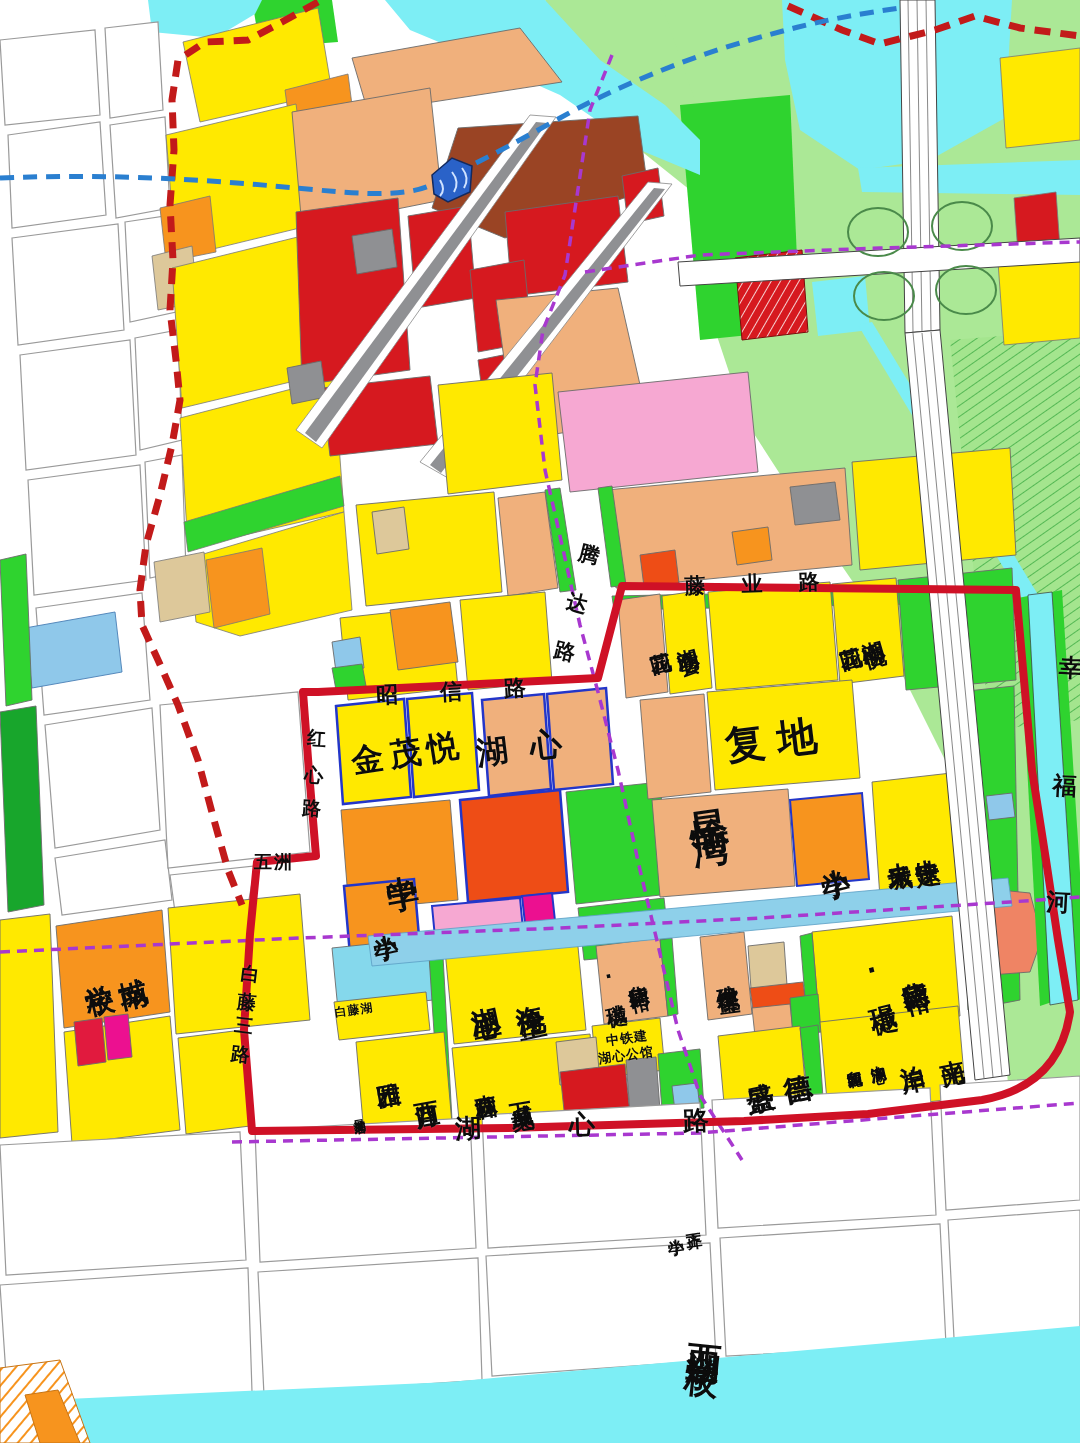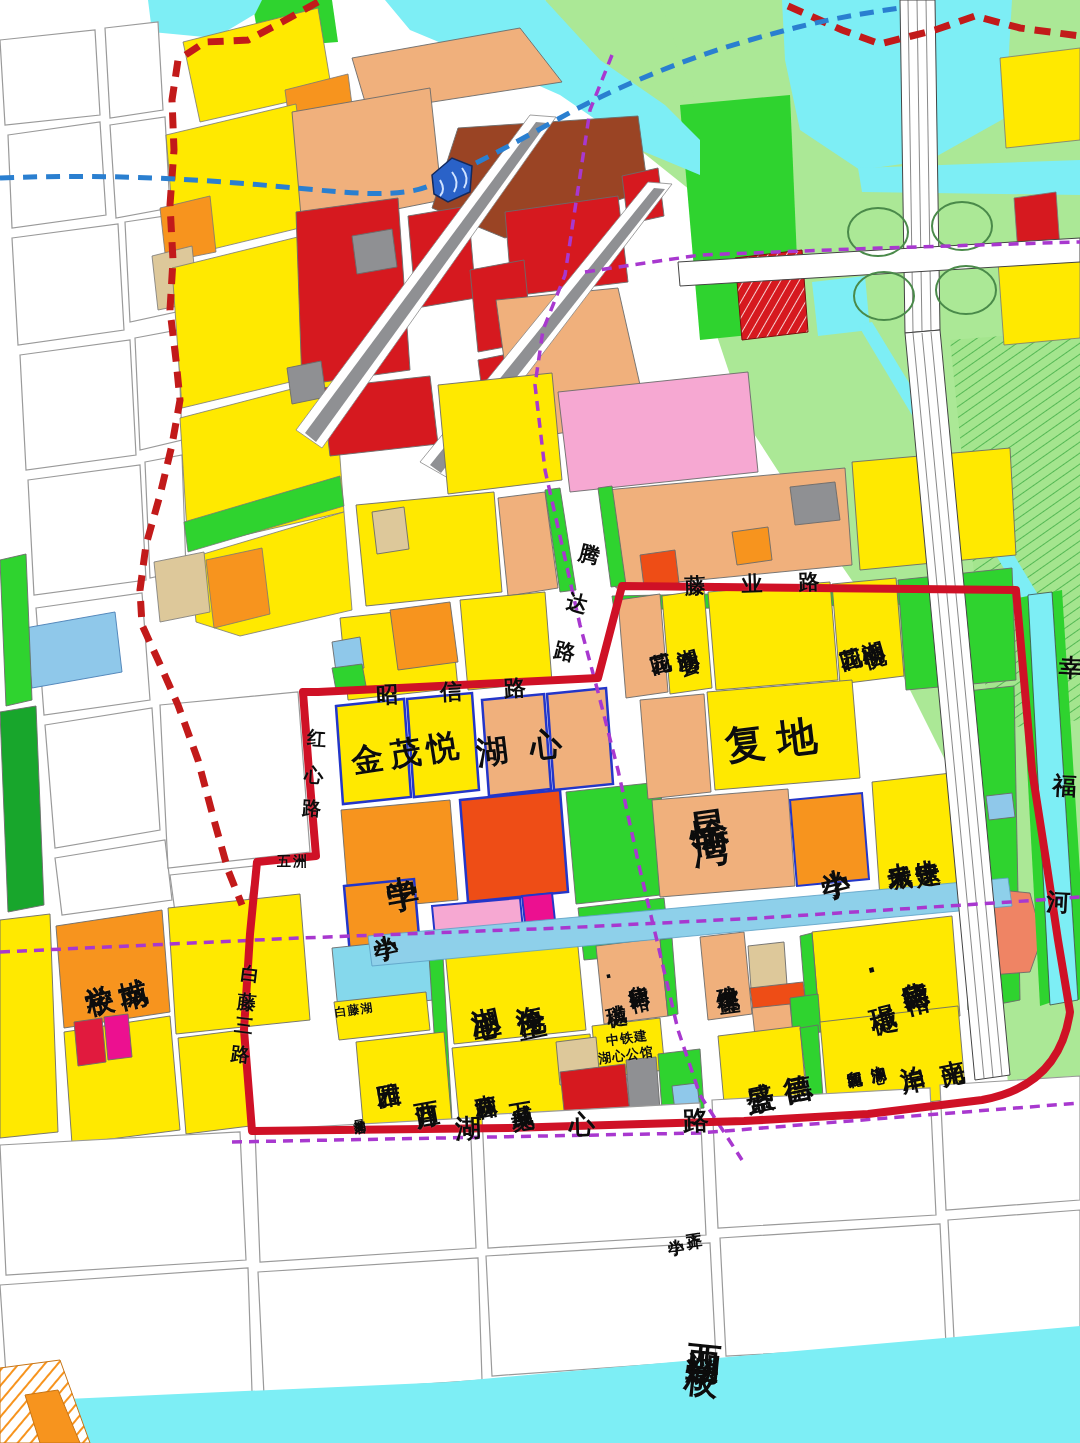--- a/index.html
+++ b/index.html
@@ -292,21 +292,21 @@
       <div class="lbl v" style="left: 906px; top: 1050px; font-size: 24px; letter-spacing: 2px; transform: translate(-50%, -50%) rotate(-12deg);">泊岸</div>
       <div class="lbl v" style="left: 874px; top: 1056px; font-size: 15px; letter-spacing: 1px; transform: translate(-50%, -50%) rotate(-12deg);">中澳湖心</div>
       <div class="lbl v" style="left: 850px; top: 1061px; font-size: 15px; letter-spacing: 1px; transform: translate(-50%, -50%) rotate(-12deg);">印象花园</div>
       <div class="lbl" style="left: 627px; top: 1038px; font-size: 13px; letter-spacing: 1px; transform: translate(-50%, -50%) rotate(-8deg);">中铁建</div>
       <div class="lbl" style="left: 626px; top: 1055px; font-size: 13px; letter-spacing: 1px; transform: translate(-50%, -50%) rotate(-8deg);">湖心公馆</div>
       <div class="lbl v" style="left: 124px; top: 960px; font-size: 28px; letter-spacing: 2px; transform: translate(-50%, -50%) rotate(-14deg);">城南</div>
       <div class="lbl v" style="left: 90px; top: 966px; font-size: 28px; letter-spacing: 2px; transform: translate(-50%, -50%) rotate(-14deg);">学校</div>
       <div class="lbl v" style="left: 691px; top: 1221px; font-size: 16px; letter-spacing: 1px; transform: translate(-50%, -50%) rotate(-8deg);">齐正</div>
       <div class="lbl v" style="left: 673px; top: 1227px; font-size: 16px; letter-spacing: 1px; transform: translate(-50%, -50%) rotate(-8deg);">小学</div>
       <div class="lbl v" style="left: 707px; top: 1330px; font-size: 34px; letter-spacing: 6px; transform: translate(-50%, -50%) rotate(6deg);">西湖学校</div>
-      <div class="lbl" style="left: 293px; top: 862px; font-size: 14px; letter-spacing: 2px; transform: translate(-50%, -50%) rotate(0deg); font-family: Liberation Serif, serif;">五洲</div>
+      <div class="lbl" style="left: 274px; top: 862px; font-size: 18px; letter-spacing: 2px; transform: translate(-50%, -50%) rotate(0deg); font-family: Liberation Serif, serif;">五洲</div>
       <div class="lbl" style="left: 472px; top: 691px; font-size: 22px; letter-spacing: 42px; transform: translate(-50%, -50%) rotate(-3deg);">昭信路</div>
       <div class="lbl v" style="left: 577px; top: 600px; font-size: 21px; letter-spacing: 50px; transform: translate(-50%, -50%) rotate(14deg);">腾达路</div>
       <div class="lbl v" style="left: 315px; top: 766px; font-size: 19px; letter-spacing: 35px; transform: translate(-50%, -50%) rotate(4deg);">红心路</div>
       <div class="lbl v" style="left: 247px; top: 1003px; font-size: 19px; letter-spacing: 27px; transform: translate(-50%, -50%) rotate(7deg);">白藤三路</div>
       <div class="lbl" style="left: 626px; top: 1123px; font-size: 26px; letter-spacing: 88px; transform: translate(-50%, -50%) rotate(-2deg);">湖心路</div>
       <div class="lbl" style="left: 770px; top: 584px; font-size: 21px; letter-spacing: 36px; transform: translate(-50%, -50%) rotate(-2deg);">藤业路</div>
       <div class="lbl v" style="left: 1063px; top: 812px; font-size: 24px; letter-spacing: 118px; transform: translate(-50%, -50%) rotate(3deg);">幸福河</div>
     </div>
 </div>
 

